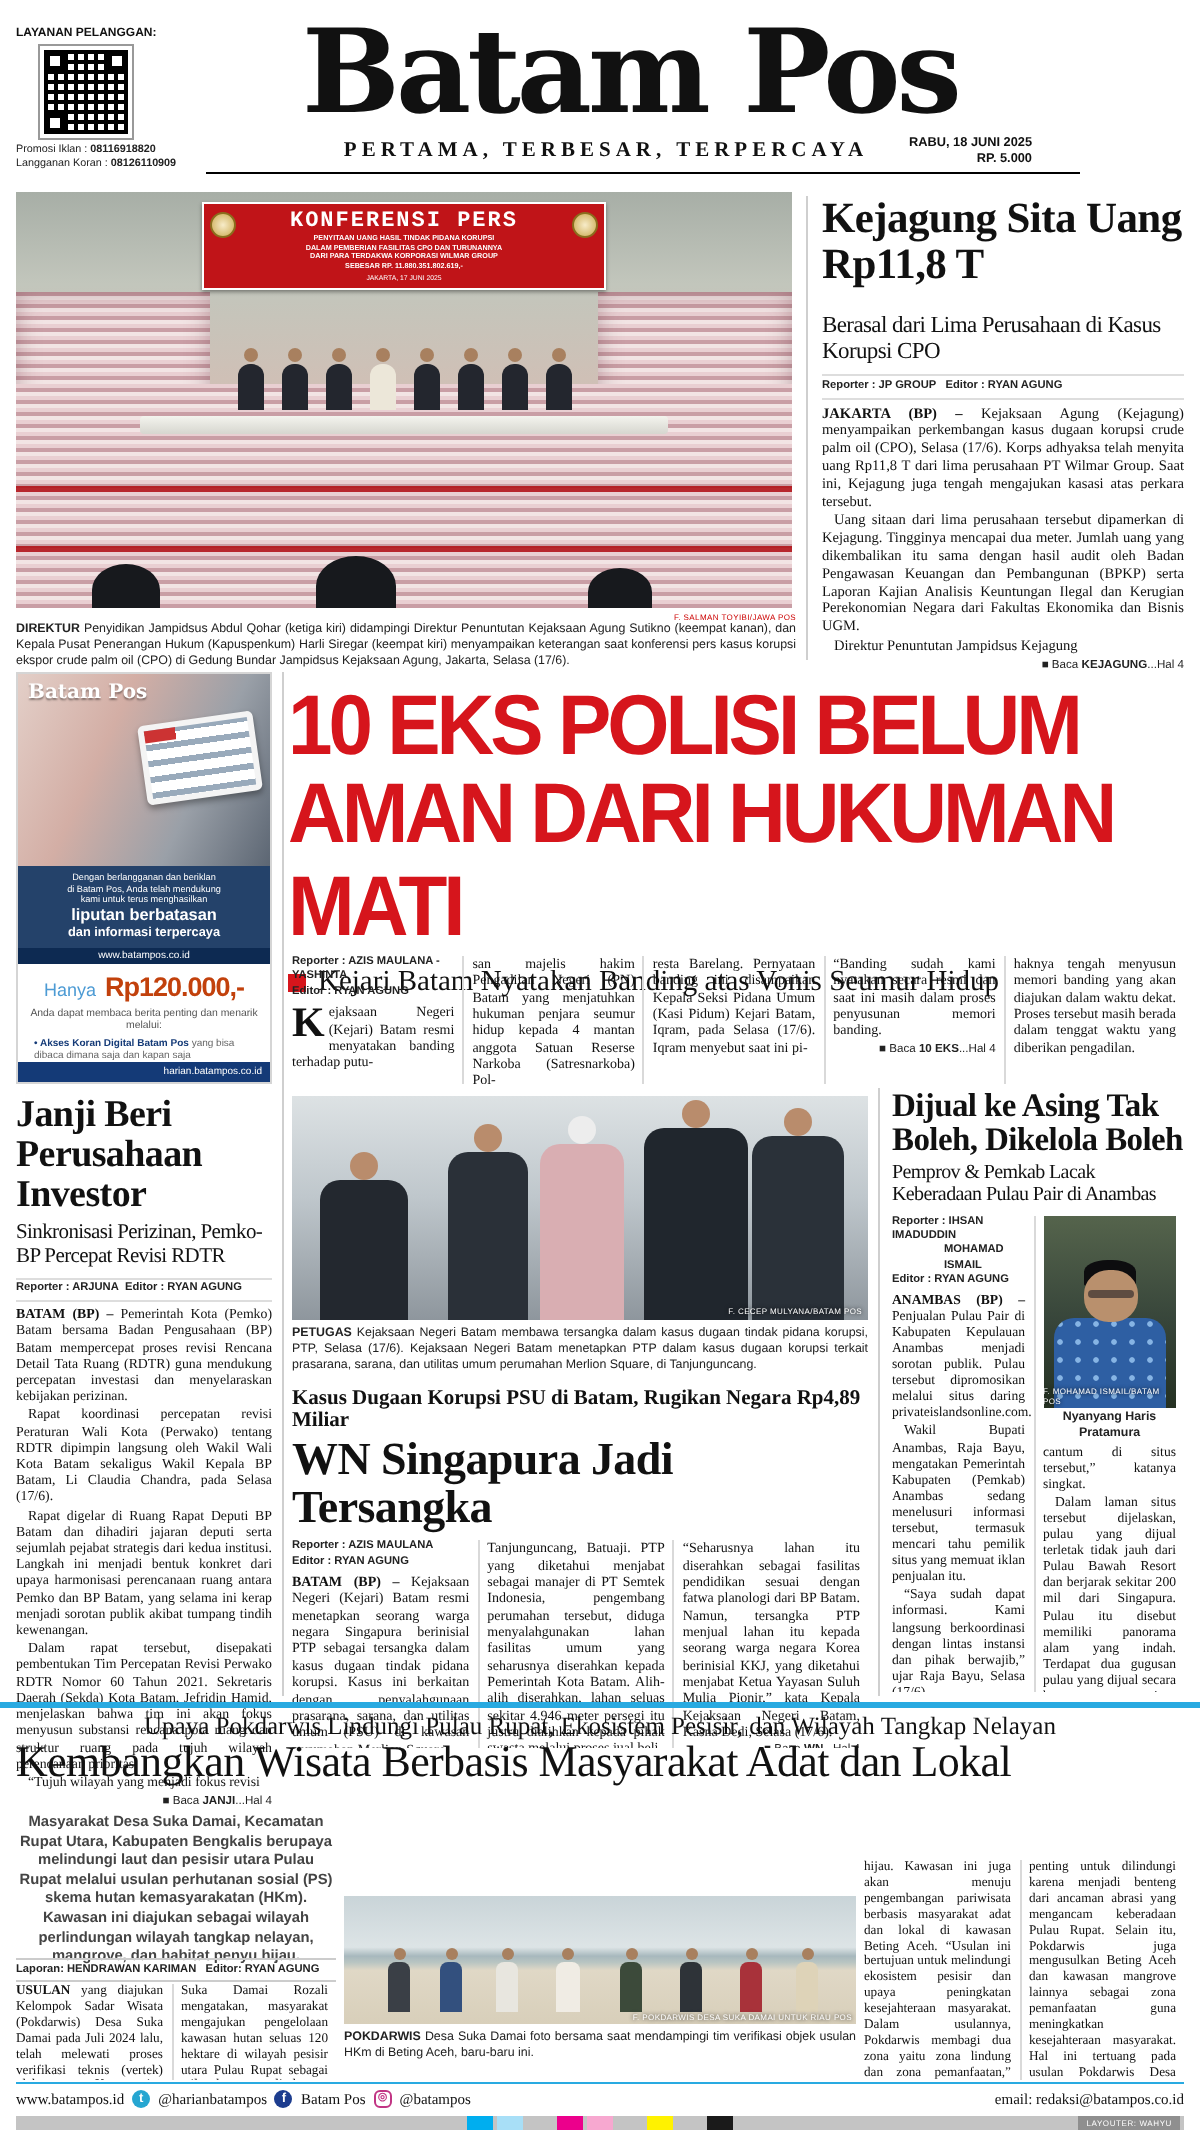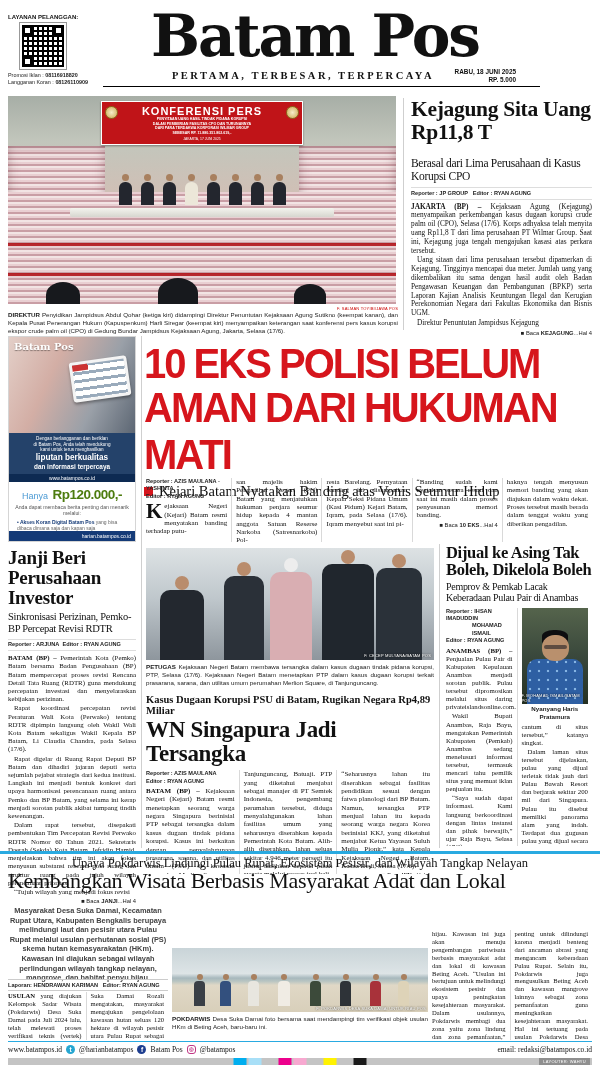--- a/index.html
+++ b/index.html
@@ -24,21 +24,21 @@
  repeating-conic-gradient(#e3242b 0 14deg,#b5121a 14deg 28deg);
  text-align:center;position:absolute}
 .badge .b-top,.badge .b-bot{position:absolute;left:0;right:0;font-family:"Liberation Sans",sans-serif;font-size:6px;font-weight:bold;color:#1b75bb;letter-spacing:1px}
 .badge .b-top{top:9px}.badge .b-bot{bottom:9px}
 .badge .b-mid{position:absolute;top:24px;left:0;right:0;font-family:"Liberation Sans",sans-serif;font-style:italic;font-weight:bold;font-size:10px;color:#e3242b;transform:scaleY(1.15)}
 
 .lead-photo{background:linear-gradient(180deg,#a7aea6 0%,#c2c6bc 22%,#cfc0b6 45%,#d9bcc0 70%,#c49ba2 100%);overflow:hidden}
 .lp-banner{position:absolute;left:24%;width:52%;top:5px;background:#c01418;border:1px solid #fff;color:#fff;text-align:center;padding:3px 10px 3px;box-shadow:0 1px 2px rgba(0,0,0,.4)}
 .lp-banner::before,.lp-banner::after{content:"";position:absolute;top:4px;width:11px;height:11px;border-radius:50%;background:radial-gradient(#f7ecc9,#caa84e);border:1px solid #8a6d1d}
 .lp-banner::before{left:3px}.lp-banner::after{right:3px}
-.lp-bt{font-family:Liberation Sans, sans-serif;font-weight:bold;font-size:11px;letter-spacing:1px;line-height:12px}
+.lp-bt{font-family:Liberation Mono, monospace;font-weight:bold;font-size:11px;letter-spacing:1px;line-height:12px}
 .lp-bl{font-family:"Liberation Sans",sans-serif;font-weight:bold;font-size:3.6px;line-height:4.6px}
 .lp-bd{font-family:"Liberation Sans",sans-serif;font-size:3.4px;margin-top:2px}
 .lp-money{position:absolute;left:0;right:0;bottom:0;height:112px;background:repeating-linear-gradient(0deg,#c99ea5 0 2px,#e9cfd2 2px 4px,#f2e4e4 4px 6px)}
 .lp-wing{position:absolute;bottom:0;width:25%;height:158px;background:repeating-linear-gradient(0deg,#c99ea5 0 2px,#e9cfd2 2px 4px,#f2e4e4 4px 6px);box-shadow:inset 0 0 12px rgba(90,40,50,.35)}
 .lp-tape{position:absolute;left:0;right:0;height:3.5px;background:#b01218;opacity:.9}
 .lp-people{position:absolute;left:0;right:0;top:86px;display:flex;justify-content:center;gap:9px;align-items:flex-end}
 .fig{display:block;width:13px;height:23px;background:#23262e;border-radius:6px 6px 0 0}
 .fig::before{content:"";display:block;width:7px;height:7px;border-radius:50%;background:#a8805f;margin:-8px auto 1px}
 .fig.light{background:#ece7d9}
 .lp-table{position:absolute;top:112px;left:16%;right:16%;height:9px;background:linear-gradient(#f4f4ee,#d6d6cf);border-radius:2px}
@@ -81,21 +81,21 @@
 .ad{border:1px solid #d5d5d5;background:#fff;overflow:hidden;font-family:"Liberation Sans",sans-serif}
 .ad-photo{position:relative;height:96px;background:linear-gradient(115deg,#e3cfc8 0%,#d3aea5 35%,#9aa0a8 68%,#5c6673 100%)}
 .ad-logo{position:absolute;top:4px;left:5px;font-family:"DejaVu Serif",serif;font-weight:bold;font-size:10px;color:#fff;text-shadow:0 1px 1px rgba(0,0,0,.4)}
 .ad-laptop{position:absolute;right:6px;top:22px;width:58px;height:40px;background:#f4f4f4;border-radius:3px;transform:rotate(-8deg);box-shadow:0 2px 3px rgba(0,0,0,.35);padding:3px}
 .ad-screen{width:100%;height:100%;background:linear-gradient(#fff,#e8e8e8);background-image:linear-gradient(90deg,#c33 0 30%,transparent 30%),repeating-linear-gradient(0deg,#9ab 0 3px,#fff 3px 8px);background-size:100% 6px,100% 100%;background-repeat:no-repeat}
 .ad-overlay{position:relative;background:rgba(19,52,95,.93);color:#fff;text-align:center;padding:3px 4px;font-size:4.6px;line-height:5.6px}
 .ad-overlay .big{font-size:8.2px;line-height:9px;font-weight:bold}
 .ad-site{background:#0d2a52;color:#fff;text-align:center;font-size:5px;padding:1px 0}
 .ad-white{padding:3px 4px;text-align:center}
 .ad-price .lead{color:#4d9bd4;font-size:9px}
-.ad-price .val{color:#4d7c0f;font-weight:bold;font-size:13.5px;letter-spacing:-.5px}
+.ad-price .val{color:#c2410c;font-weight:bold;font-size:13.5px;letter-spacing:-.5px}
 .ad-desc{font-size:5.2px;line-height:6.4px;color:#555;margin-top:1px}
 .ad-bullet{text-align:left;font-size:5px;line-height:6.2px;color:#666;margin-top:2px;padding-left:4px}
 .ad-bullet .bh{color:#143a77;font-weight:bold}
 .ad-bar{position:absolute;bottom:0;left:0;right:0;background:#143a77;color:#fff;font-size:5px;text-align:right;padding:2px 4px}
 
 .footer{display:flex;justify-content:space-between;align-items:center;font-size:7.5px}
 .f-left{display:flex;align-items:center;gap:4px}
 .icn{width:9px;height:9px;border-radius:50%;color:#fff;font-family:"Liberation Sans",sans-serif;font-size:6.5px;font-weight:bold;text-align:center;line-height:9px;display:inline-block}
 .icn.tw{background:#26a6d1}.icn.fb{background:#1d3d8f}
 .icn.ig{background:#fff;border:1.5px solid #c13584;border-radius:3px;color:#c13584;line-height:6.5px;font-size:5.5px}
@@ -195,21 +195,21 @@
     <div class="ad-photo">
       <span class="ad-logo">Batam Pos</span>
       <div class="ad-laptop">
           <div class="ad-screen"></div>
         </div>
     </div>
     <div class="ad-overlay">
       <div>Dengan berlangganan dan beriklan</div>
       <div>di Batam Pos, Anda telah mendukung</div>
       <div>kami untuk terus menghasilkan</div>
-      <div class="big">liputan berkualitas</div>
+      <div class="big">liputan berbatasan</div>
       <div class="big" style="font-size:6.4px">dan informasi terpercaya</div>
     </div>
     <div class="ad-site">www.batampos.co.id</div>
     <div class="ad-white">
       <div class="ad-price">
         <span class="lead">Hanya</span>
         <span class="val">Rp120.000,-</span>
       </div>
       <div class="ad-desc">Anda dapat membaca berita penting dan menarik melalui:</div>
       <div class="ad-bullet">

